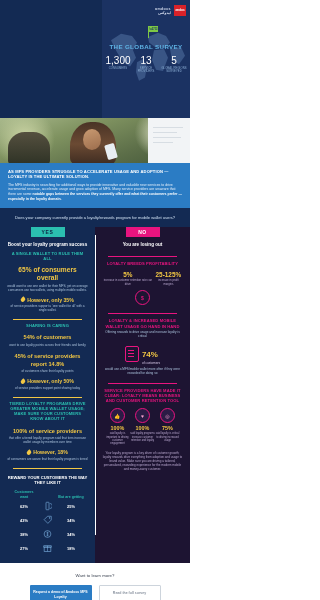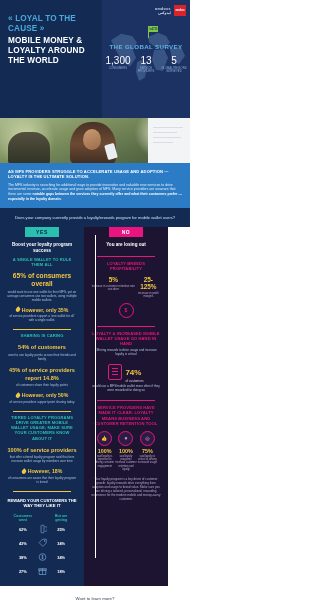--- a/index.html
+++ b/index.html
@@ -77,21 +77,21 @@
   }
   .intro p{margin:3px 0 0;color:#e2eefa;font-size:3.5px;line-height:4.6px;}
   .intro p b{color:#ffffff;}
 
   
   .qband{background:#132a53;padding:7px 10px 6px;text-align:center;}
   .qband p{margin:0;color:#cfe0f2;font-size:4.1px;line-height:5.4px;}
 
   
   .split{display:flex;align-items:stretch;position:relative;}
-  .col{width:84px;box-sizing:border-box;}
+  .col{width:95px;box-sizing:border-box;}
   .col-yes{background:#132a53;padding:0 7px 8px;}
   .col-no{background:#1d1432;padding:0 7px 8px;}
   .divider{position:absolute;left:94.5px;top:8px;bottom:28px;width:1px;background:#ffffff;}
 
   .pill{
     display:block;margin:0 auto;width:34px;text-align:center;
     font-size:5px;font-weight:bold;color:#0d2344;letter-spacing:.6px;
     padding:2px 0;text-transform:uppercase;
   }
   .pill.yes{background:#2bbfb0;color:#0d2344;}
@@ -161,24 +161,20 @@
   }
   .btn.primary{background:#2b7cc4;color:#ffffff;}
   .btn.ghost{background:#ffffff;color:#7b8characters;color:#8a93a0;border:1px solid #cdd4dc;}
 </style>
 </head>
 <body>
 
 <div class="page">
 
   <div class="hero">
-    <div class="hero-left">
-      <div class="hero-quote">« LOYAL TO THE CAUSE »</div>
-      <div class="hero-title">MOBILE MONEY &amp; LOYALTY AROUND THE WORLD</div>
-    </div>
 
     <div class="hero-right">
       <div class="logo-bar">
         <div class="logo-txt">
           <span>amdocs</span>
           <span>امدوكس</span>
         </div>
         <div class="logo-sq">
           <i>amdocs</i>
         </div>

